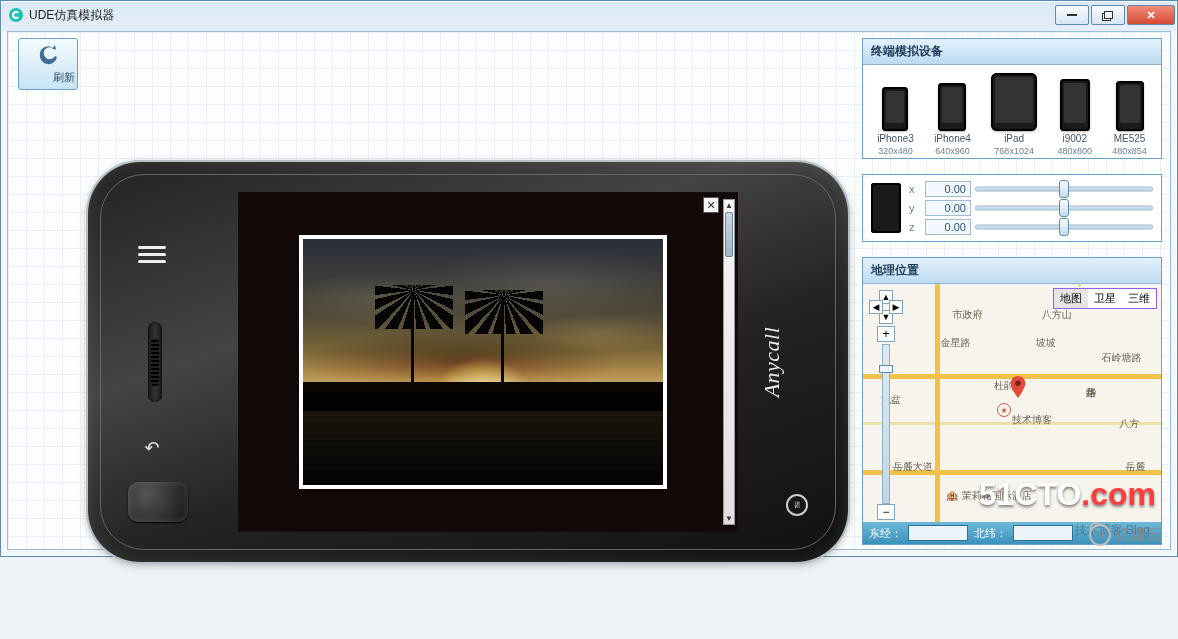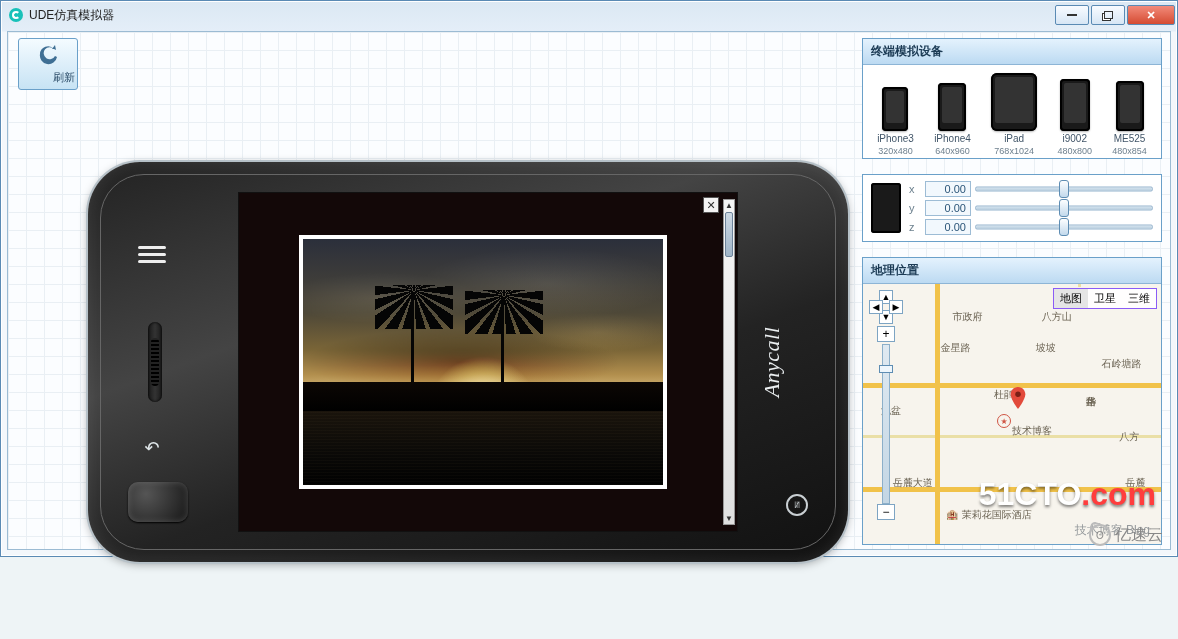--- a/index.html
+++ b/index.html
@@ -277,20 +277,26 @@
               <button class="za-l">◀</button>
               <button class="za-r">▶</button>
             </div>
             <button class="zpm">+</button>
             <div class="ztrack">
                 <div class="zknob"></div>
               </div>
             <button class="zpm">−</button>
           </div>
         </div>
+        <div class="mapfooter">
+          <span>东经：</span>
+          <input value="" style="">
+          <span>北纬：</span>
+          <input value="" style="">
+        </div>
       </div>
     </div>
 
     <div class="watermark1"><span>51CTO</span><span class="dot">.com</span></div>
     <div class="watermark3">技术博客 Blog</div>
   </div>
   <div class="watermark2">
       <span class="yi-icon">ʘ</span>
       <span>亿速云</span>
     </div>

